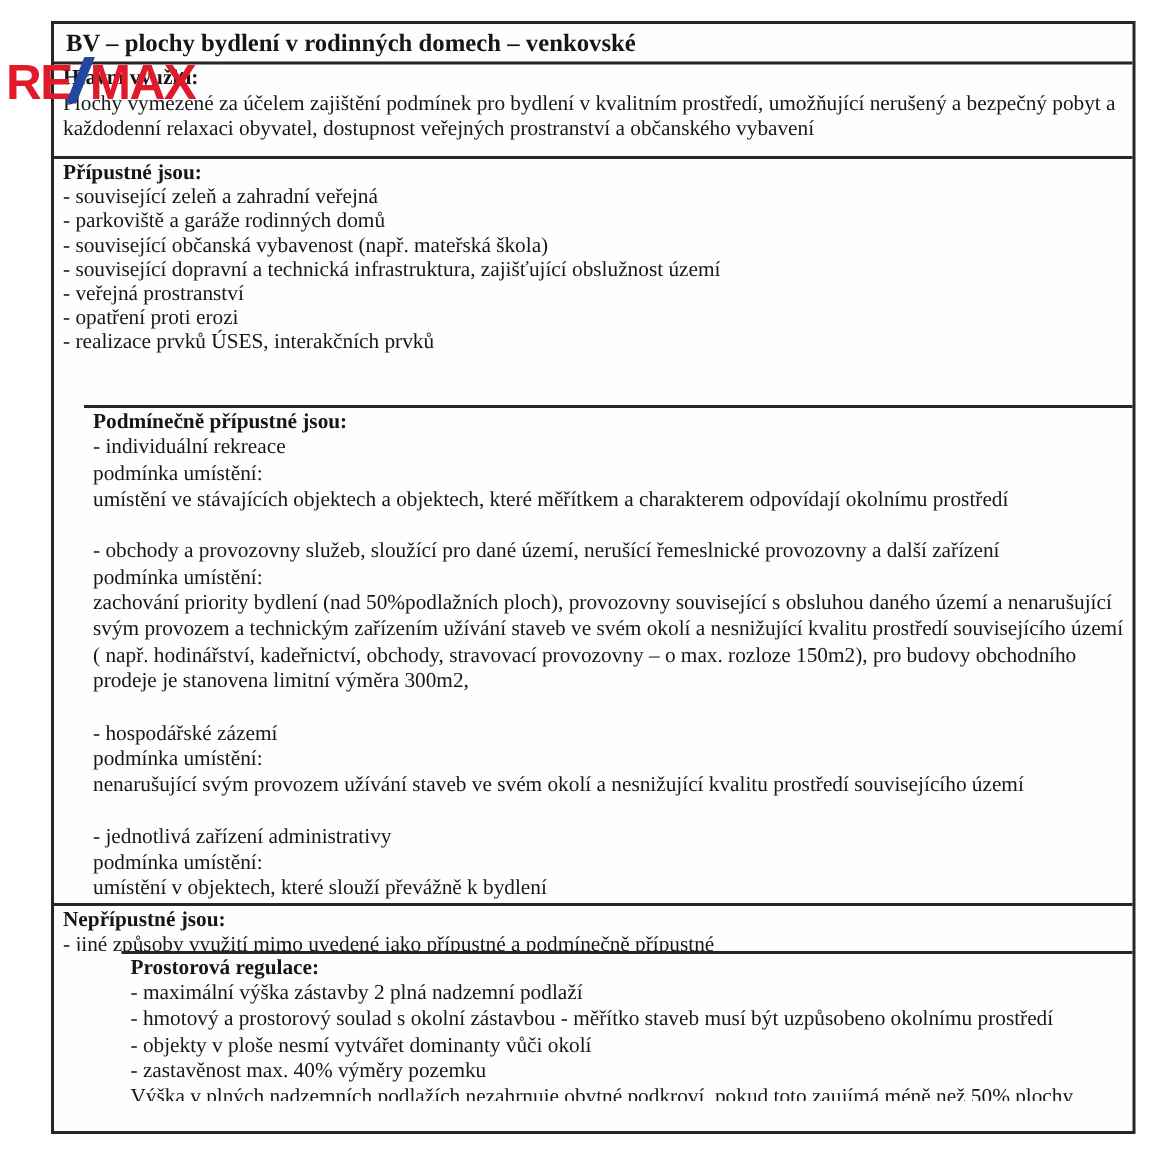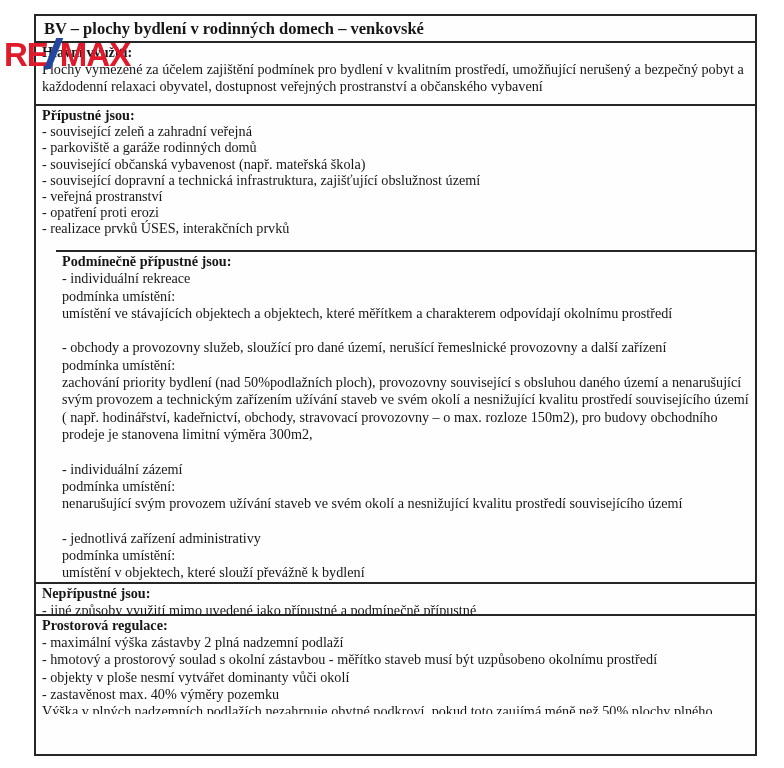--- a/index.html
+++ b/index.html
@@ -27,24 +27,24 @@
   .row {
     box-sizing: border-box;
     padding: 1px 6px 0 6px;
     overflow: hidden;
     font-size: 14.2px;
   }
   .row + .row { border-top: 2px solid #262626; }
 
   .title-row { height: 25px; line-height: 23px; font-size: 16.5px; font-weight: bold; padding-left: 8px; }
   .s-main  { height: 63px;  line-height: 17.2px; }
-  .s-perm  { height: 146px; line-height: 16.2px; }
+  .s-perm  { height: 166px; line-height: 16.2px; }
   .s-cond  { height: 332px; line-height: 17.3px; margin-left: 20px; }
   .s-nep   { height: 32px;  line-height: 17px; }
-  .s-prost { height: 100px; line-height: 17.2px; }
+  .s-prost { height: 100px; line-height: 17.2px; margin-left: 45px; }
 
   .line { white-space: nowrap; }
   .para { margin: 0; }
   .bold { font-weight: bold; }
   .u { }
   .blank { height: 17.3px; }
 
   .remax {
     position: absolute;
     left: 4px;
@@ -98,21 +98,21 @@
     <div class="row s-cond">
       <div class="line bold">Podmínečně přípustné jsou:</div>
       <div class="line">- individuální rekreace</div>
       <div class="line u">podmínka umístění:</div>
       <div class="line">umístění ve stávajících objektech a objektech, které měřítkem a charakterem odpovídají okolnímu prostředí</div>
       <div class="blank"></div>
       <div class="line">- obchody a provozovny služeb, sloužící pro dané území, nerušící řemeslnické provozovny a další zařízení</div>
       <div class="line u">podmínka umístění:</div>
       <p class="para">zachování priority bydlení (nad 50%podlažních ploch), provozovny související s obsluhou daného území a nenarušující svým provozem a technickým zařízením užívání staveb ve svém okolí a nesnižující kvalitu prostředí souvisejícího území ( např. hodinářství, kadeřnictví, obchody, stravovací provozovny – o max. rozloze 150m2), pro budovy obchodního prodeje je stanovena limitní výměra 300m2,</p>
       <div class="blank"></div>
-      <div class="line">- individuální zázemí</div>
+      <div class="line">- hospodářské zázemí</div>
       <div class="line u">podmínka umístění:</div>
       <div class="line">nenarušující svým provozem užívání staveb ve svém okolí a nesnižující kvalitu prostředí souvisejícího území</div>
       <div class="blank"></div>
       <div class="line">- jednotlivá zařízení administrativy</div>
       <div class="line u">podmínka umístění:</div>
       <div class="line">umístění v objektech, které slouží převážně k bydlení</div>
     </div>
 
     <div class="row s-nep">
       <div class="line bold">Nepřípustné jsou:</div>

